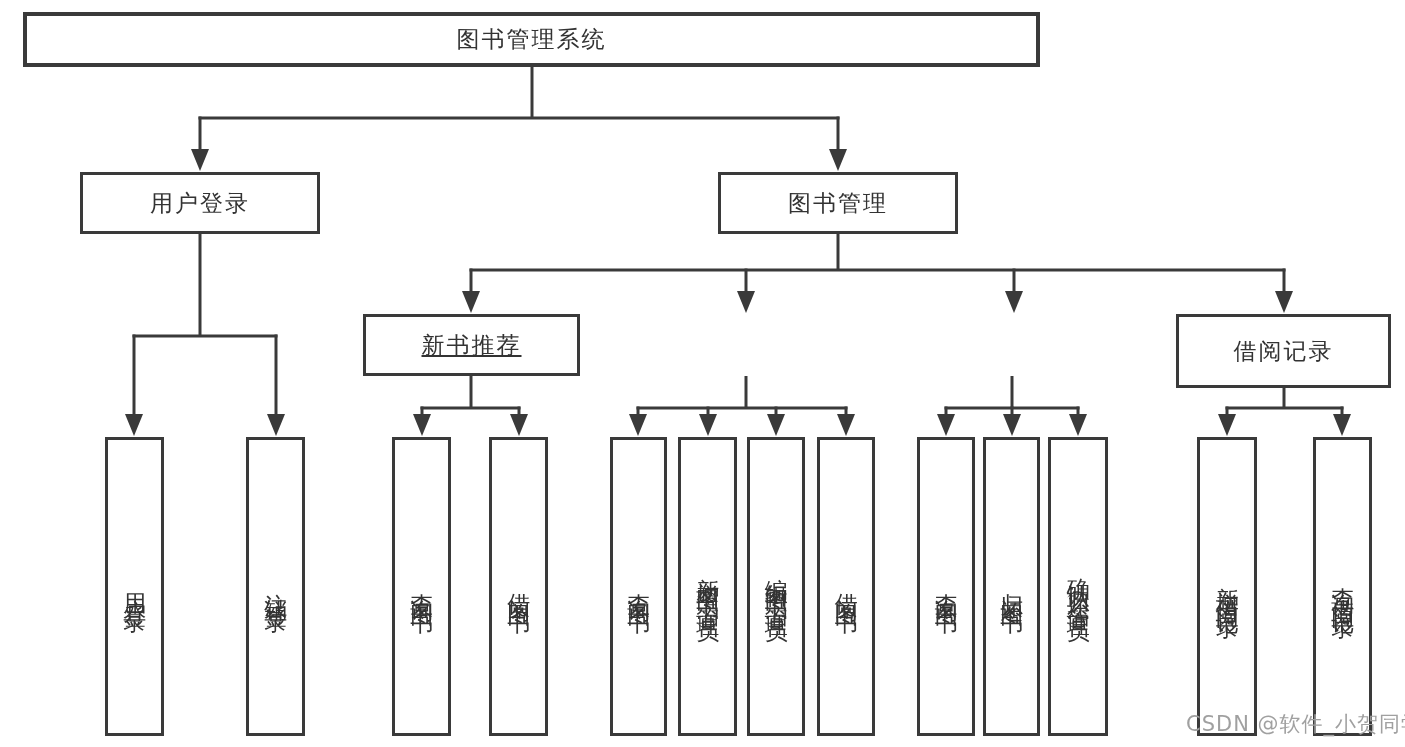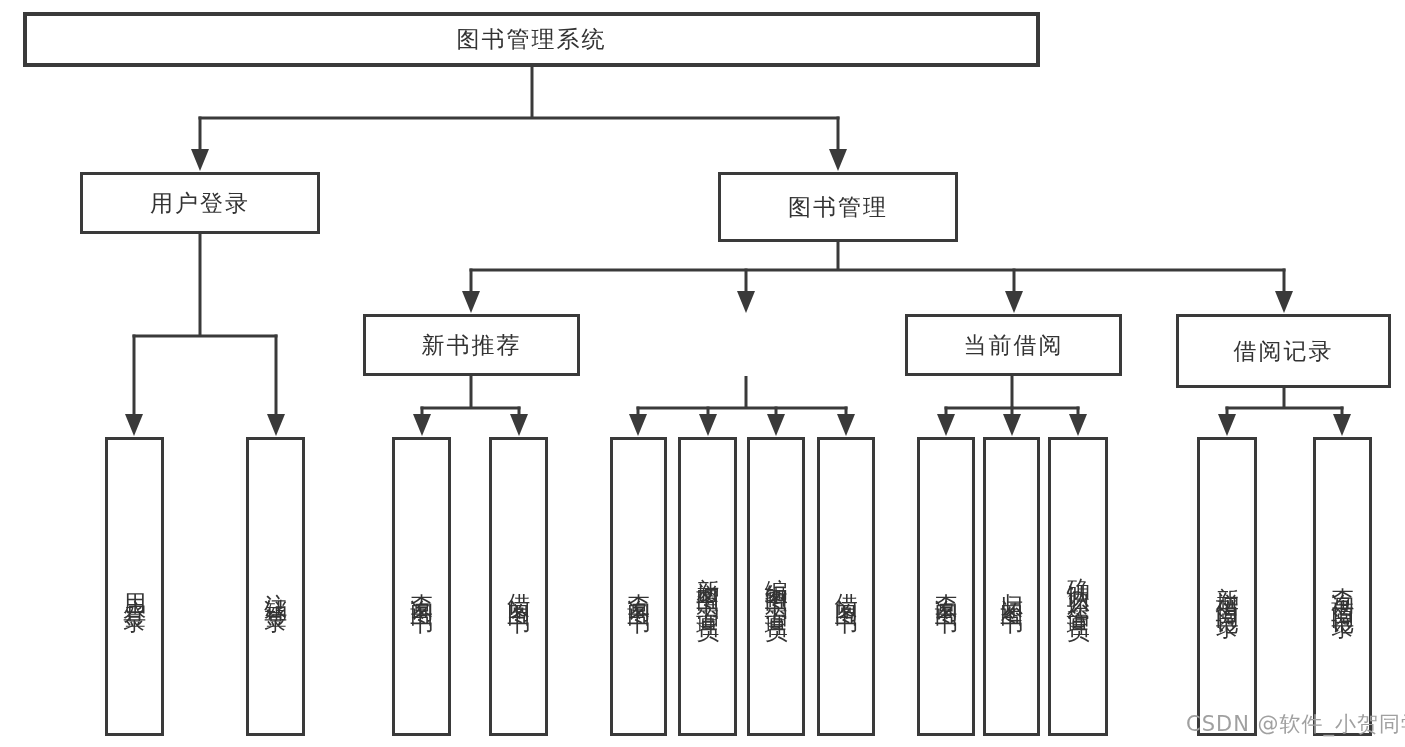--- a/index.html
+++ b/index.html
@@ -117,24 +117,23 @@
         <polygon points="1218,414 1236,414 1227,436" stroke="none"></polygon>
         <line x1="1342" y1="406.5" x2="1342" y2="418"></line>
         <polygon points="1333,414 1351,414 1342,436" stroke="none"></polygon>
       </g>
     </g>
   </svg>
 
   <div class="box root" style="left:23px;top:12px;width:1017px;height:55px;">图书管理系统</div>
 
   <div class="box" style="left:80px;top:172px;width:240px;height:62px;">用户登录</div>
-  <div class="box" style="left:718px;top:172px;width:240px;height:70px;">图书管理</div>
+  <div class="box" style="left:718px;top:172px;width:240px;height:62px;">图书管理</div>
 
-  <div class="box" style="left:363px;top:314px;width:217px;height:62px;">新书推荐</div>
-  <div class="box" style="left:905px;top:314px;width:217px;height:62px;">当前借阅</div>
+  <div class="box" style="left:363px;top:314px;width:217px;height:62px;text-decoration:underline;">新书推荐</div>
   <div class="box" style="left:1176px;top:314px;width:215px;height:74px;">借阅记录</div>
 
   <div class="vbox" style="left:105px;top:437px;width:59px;height:299px;">
     <span>用户登录</span>
   </div>
   <div class="vbox" style="left:246px;top:437px;width:59px;height:299px;">
     <span>注销登录</span>
   </div>
 
   <div class="vbox" style="left:392px;top:437px;width:59px;height:299px;">

